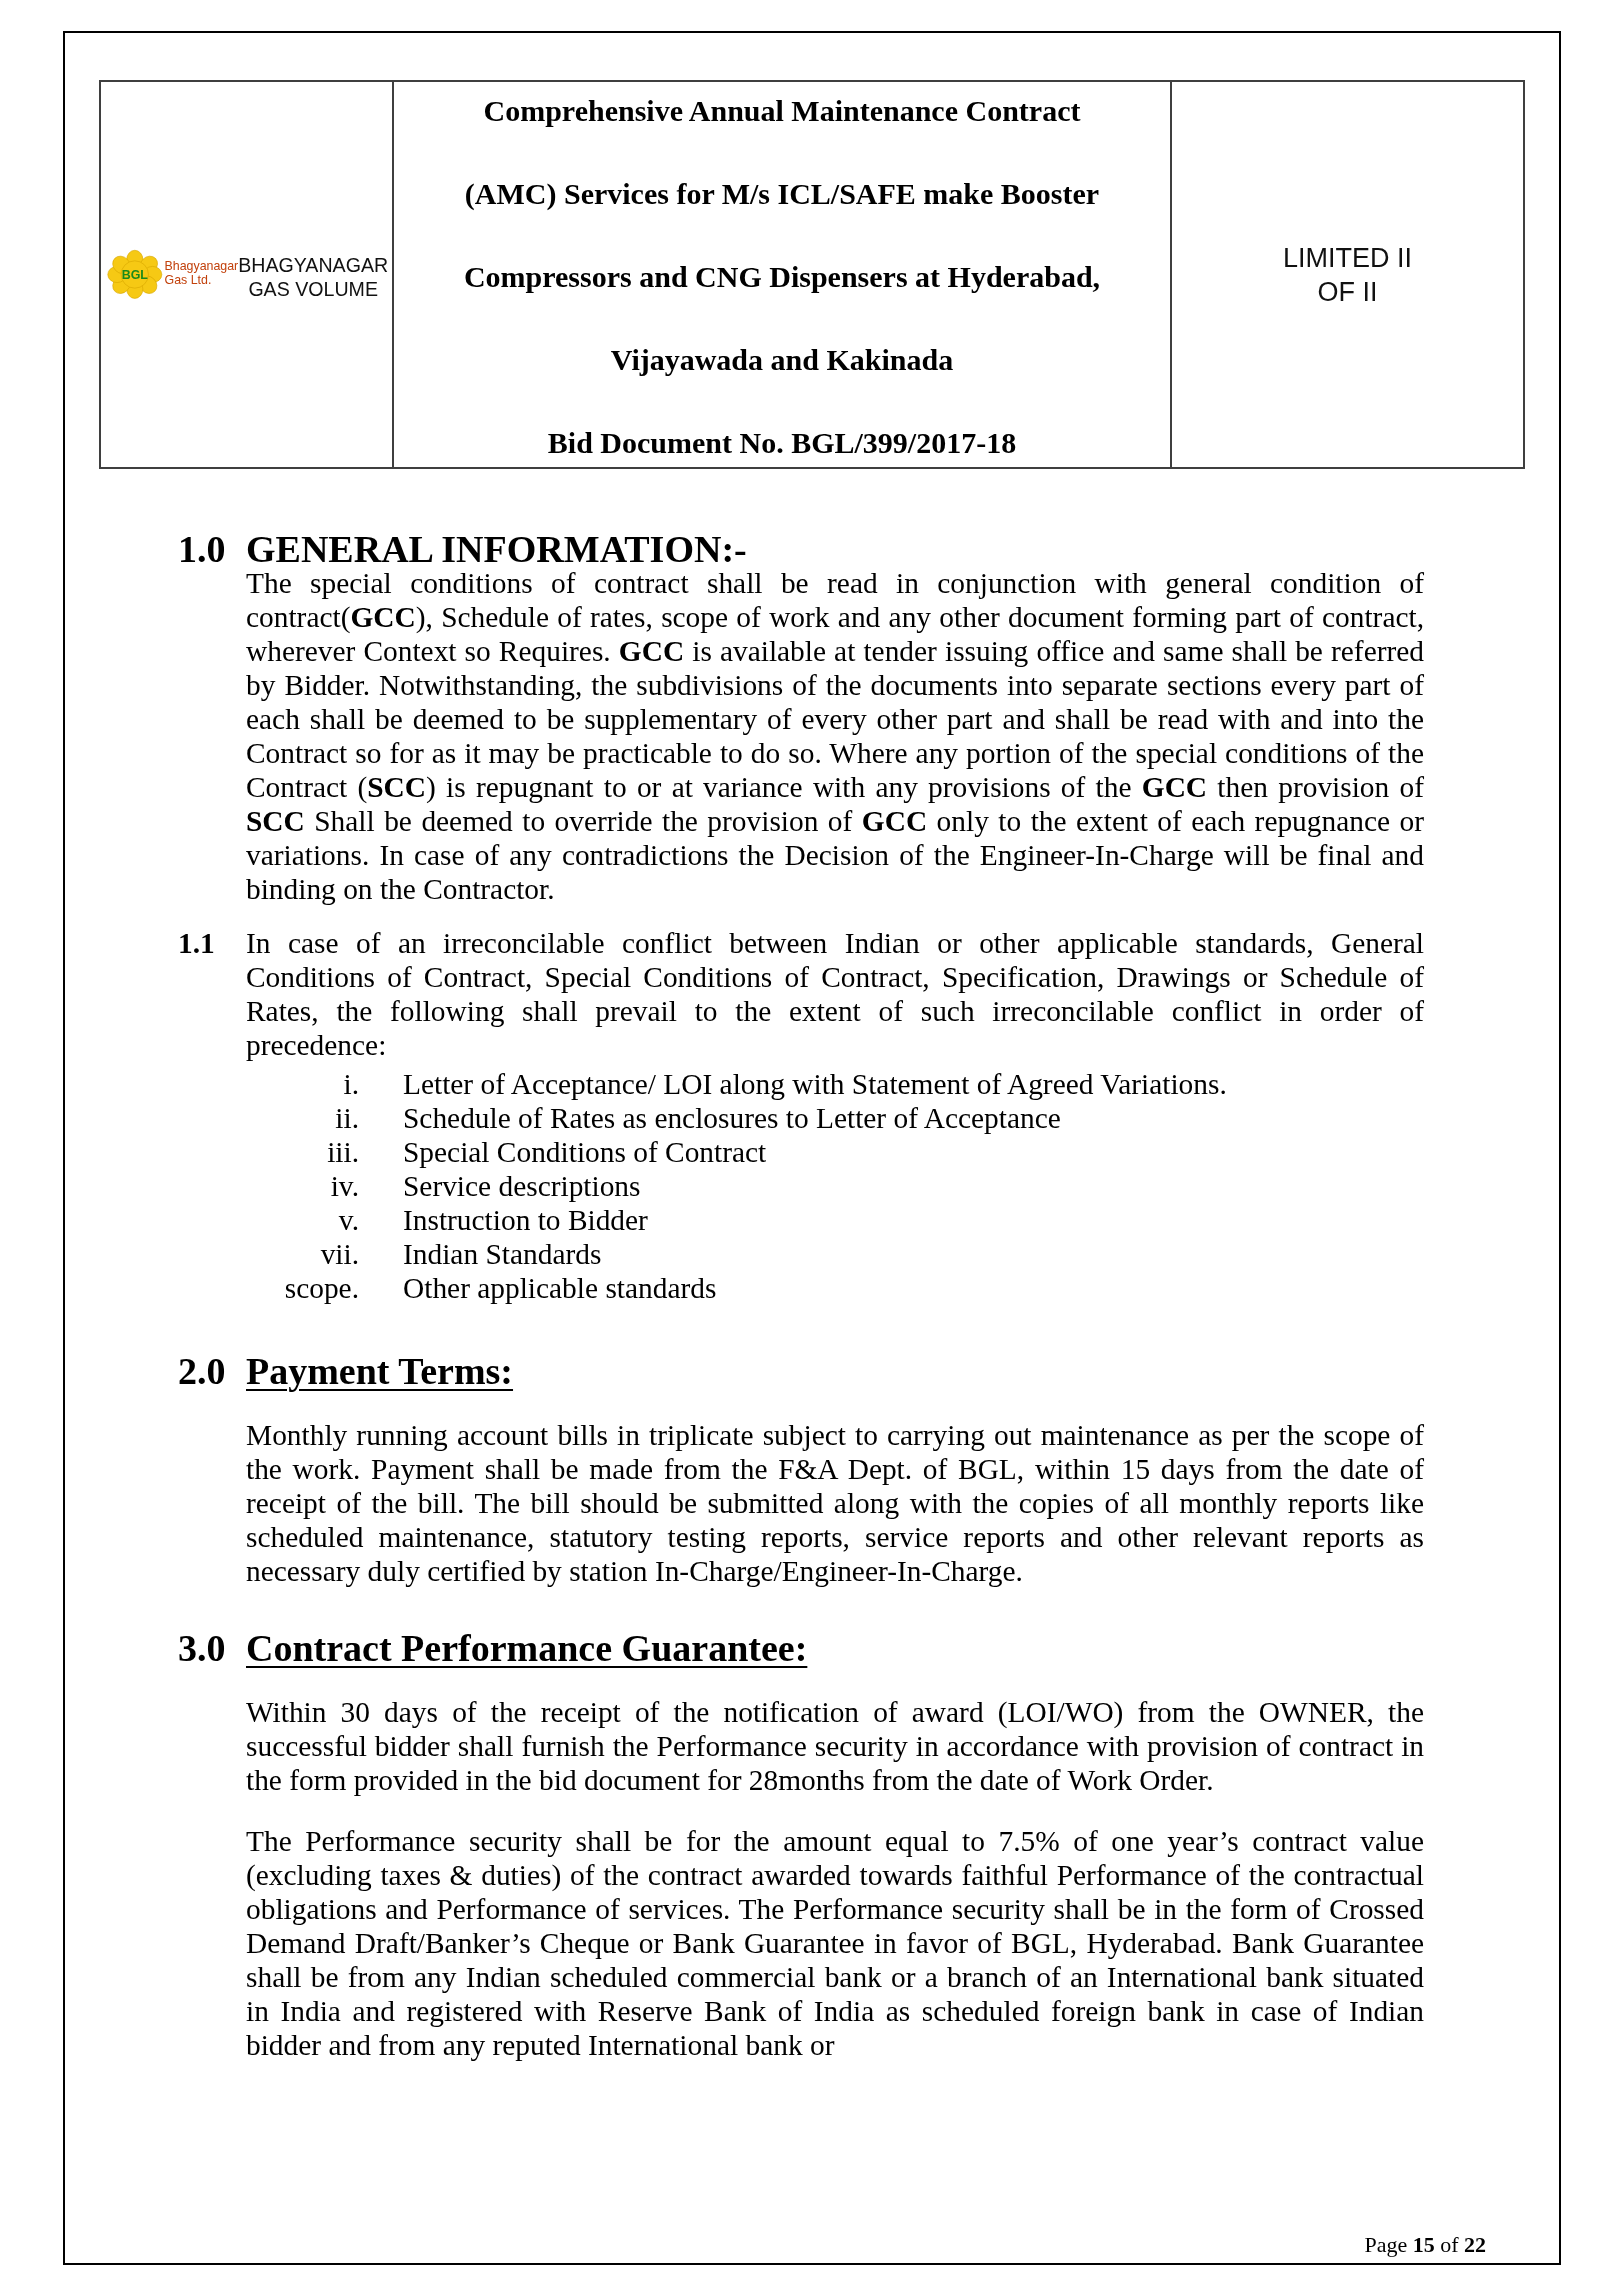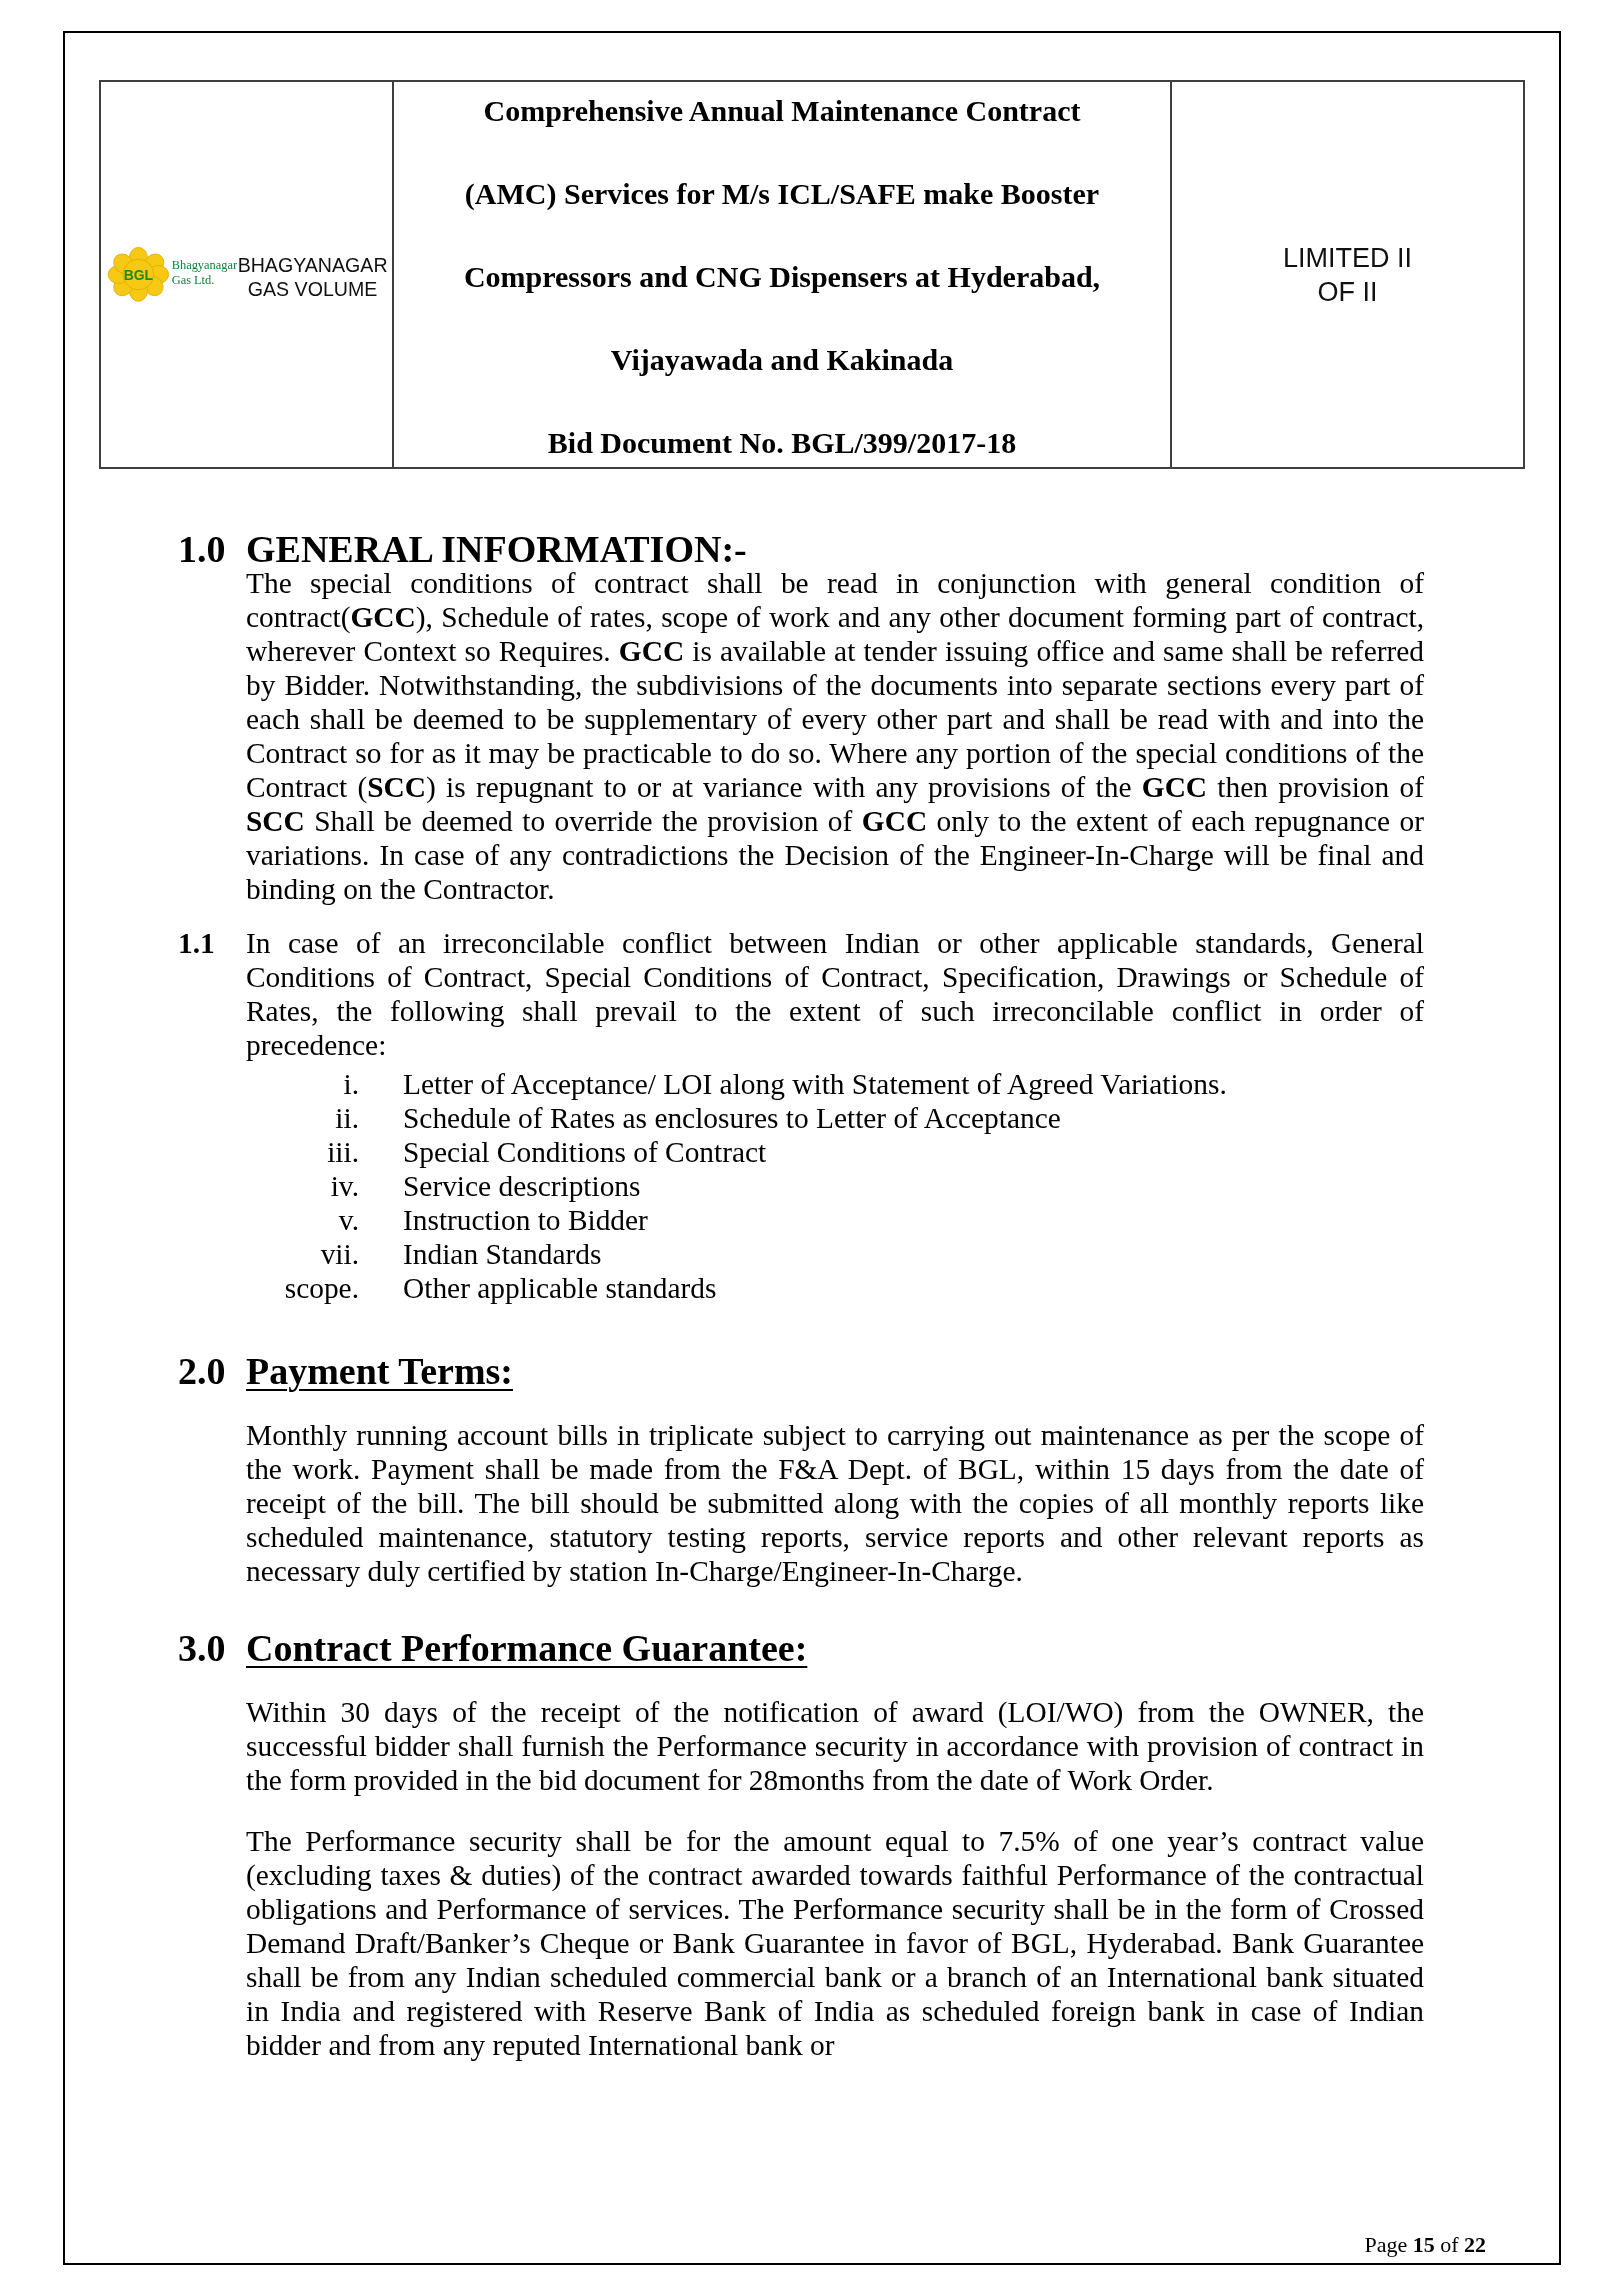--- a/index.html
+++ b/index.html
@@ -17,22 +17,22 @@
     display:flex; margin:47px 34px 0 34px;
     border:2px solid #3f3f3f;
   }
   .cell { min-height:178px; }
   .logo-cell {
     width:293px; border-right:2px solid #3f3f3f;
     display:flex; flex-direction:row; align-items:center; justify-content:center;
     padding:6.5px 3.9px;
   }
   .logo-brand {
-    font-family:Liberation Serif, serif;
-    color:#15803d; font-size:12.4px; margin-top:-3.9px;
+    font-family:Liberation Sans, sans-serif;
+    color:#c2410c; font-size:12.4px; margin-top:-3.9px;
   }
   .company-name {
     font-family:"Liberation Sans", sans-serif;
     font-size:19.6px; line-height:24px; text-align:center;
     max-width:216px; margin-top:5.2px; color:#111;
   }
   .title-cell {
     flex:1; text-align:center; padding:10.5px 26px 6.5px 26px;
     font-weight:bold; font-size:30px; line-height:36px;
     display:flex; flex-direction:column; justify-content:center;gap:47px;

